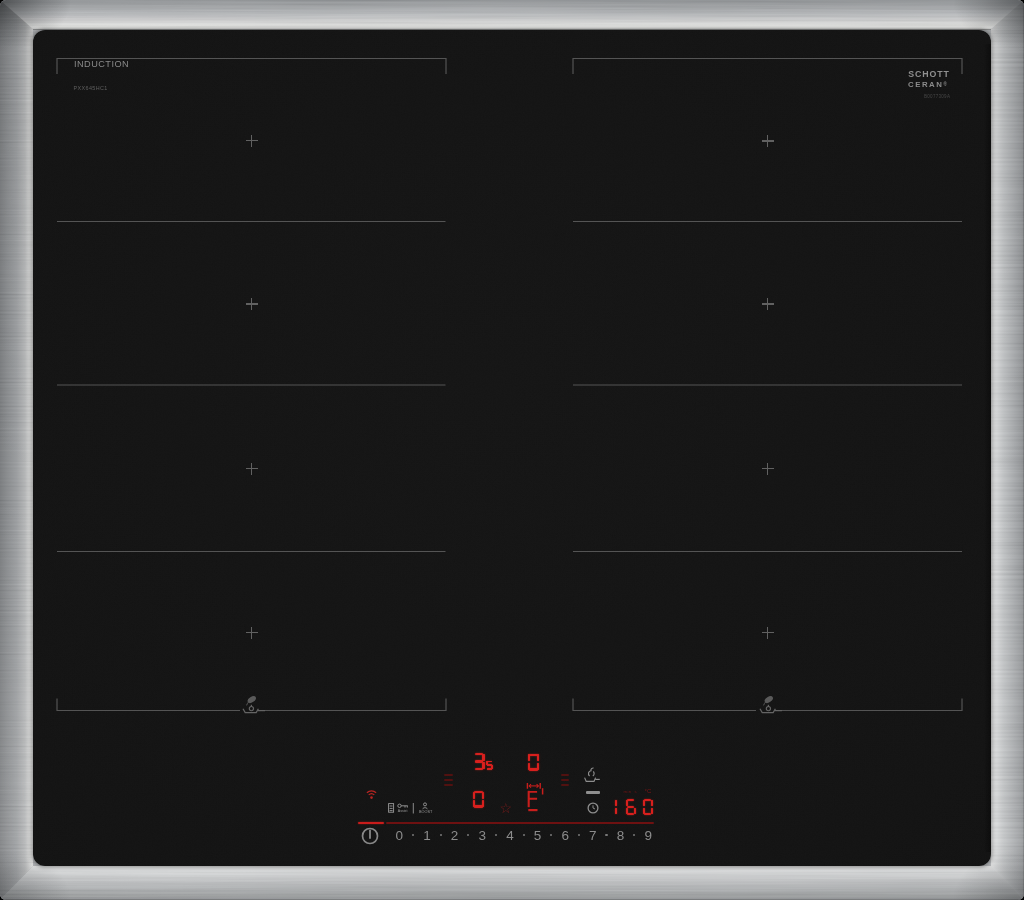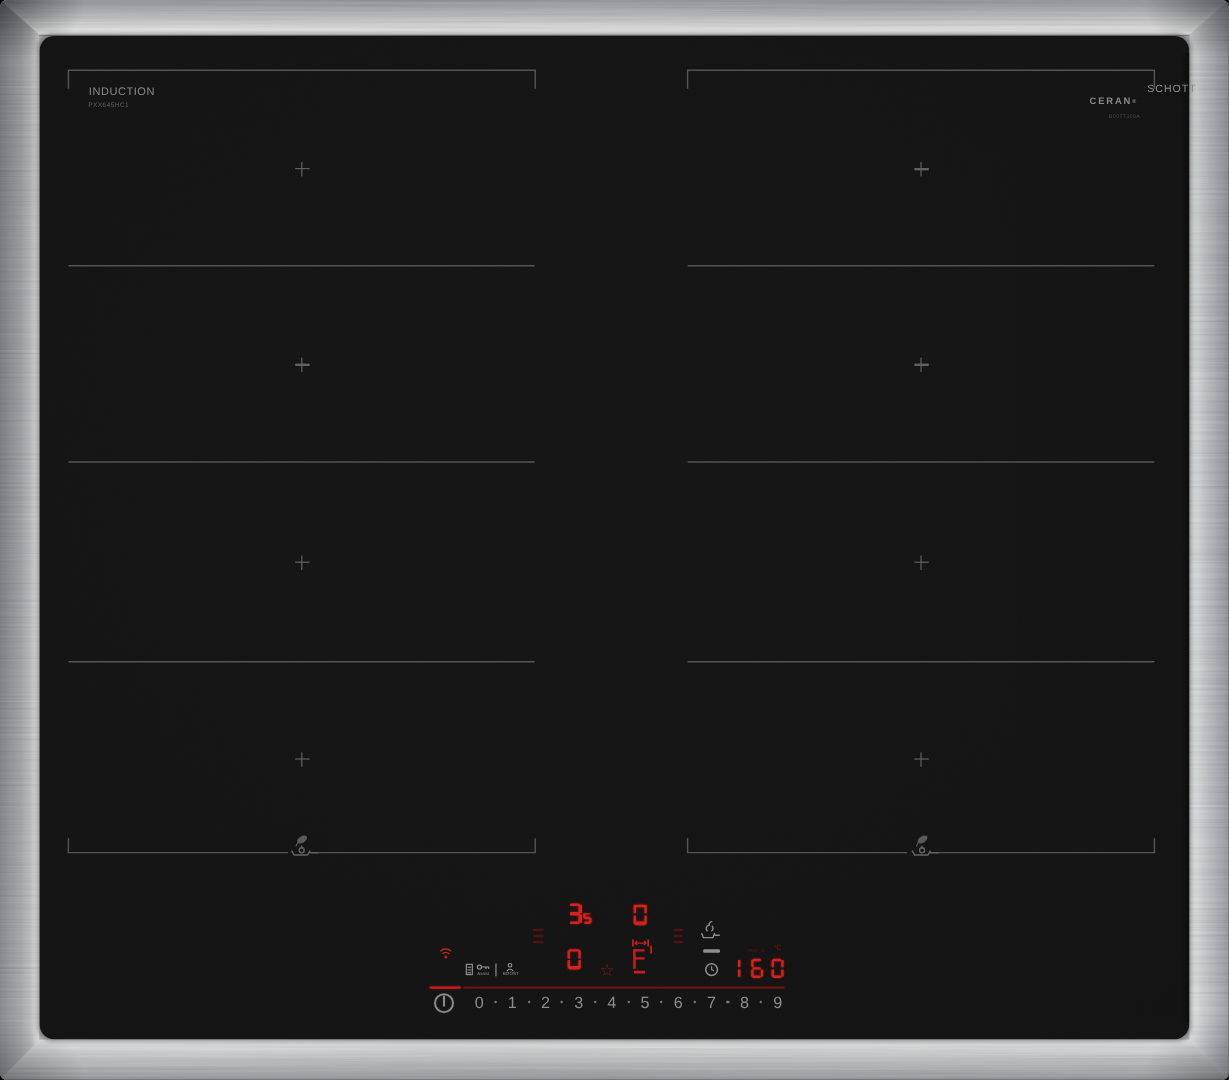--- a/index.html
+++ b/index.html
@@ -66,23 +66,23 @@
     <path d="M57,74 V58.5 H446 V74"></path>
     <path d="M573,74 V58.5 H962 V74"></path>
     <path d="M57,221.5 H445.5 M573,221.5 H962"></path>
     <path d="M57,385 H445.5 M573,385 H962"></path>
     <path d="M57,551.5 H445.5 M573,551.5 H962"></path>
     <path d="M57,698.5 V710.5 H240 M265,710.5 H446 V698.5"></path>
     <path d="M573,698.5 V710.5 H756 M781,710.5 H962 V698.5"></path>
   </g>
 </svg>
 
-<div class="gtx" style="left:74px;top:71px;font-size:9.2px;letter-spacing:.45px;color:#8a8a8a">INDUCTION</div>
+<div class="gtx" style="left:74px;top:59px;font-size:9.2px;letter-spacing:.45px;color:#8a8a8a">INDUCTION</div>
 <div class="gtx" style="left:73.5px;top:85.2px;font-size:5.4px;letter-spacing:.4px;color:#606060">PXX645HC1</div>
-<div class="gtx" style="left:956px;top:69px;width:42px;text-align:left;color:#8f8f8f;font-weight:normal;font-size:8.8px;letter-spacing:.85px">SCHOTT</div>
+<div class="gtx" style="left:908px;top:69px;width:42px;text-align:center;color:#8f8f8f;font-weight:bold;font-size:8.8px;letter-spacing:.85px">SCHOTT</div>
 <div class="gtx" style="left:908px;top:79.5px;color:#8b8b8b;font-weight:bold;font-size:7.8px;letter-spacing:1.55px">CERAN<span style="font-size:4.5px;letter-spacing:0;vertical-align:1px">®</span></div>
 <div class="gtx" style="left:924px;top:93.5px;color:#474747;font-size:4.5px;letter-spacing:.3px">B0077309A</div>
 
 <div class="cross" style="left:245.5px;top:134.5px"></div>
 <div class="cross" style="left:245.5px;top:298px"></div>
 <div class="cross" style="left:245.5px;top:462.5px"></div>
 <div class="cross" style="left:245.5px;top:626.5px"></div>
 <div class="cross" style="left:761.5px;top:135px"></div>
 <div class="cross" style="left:761.5px;top:298px"></div>
 <div class="cross" style="left:761.5px;top:462.5px"></div>

